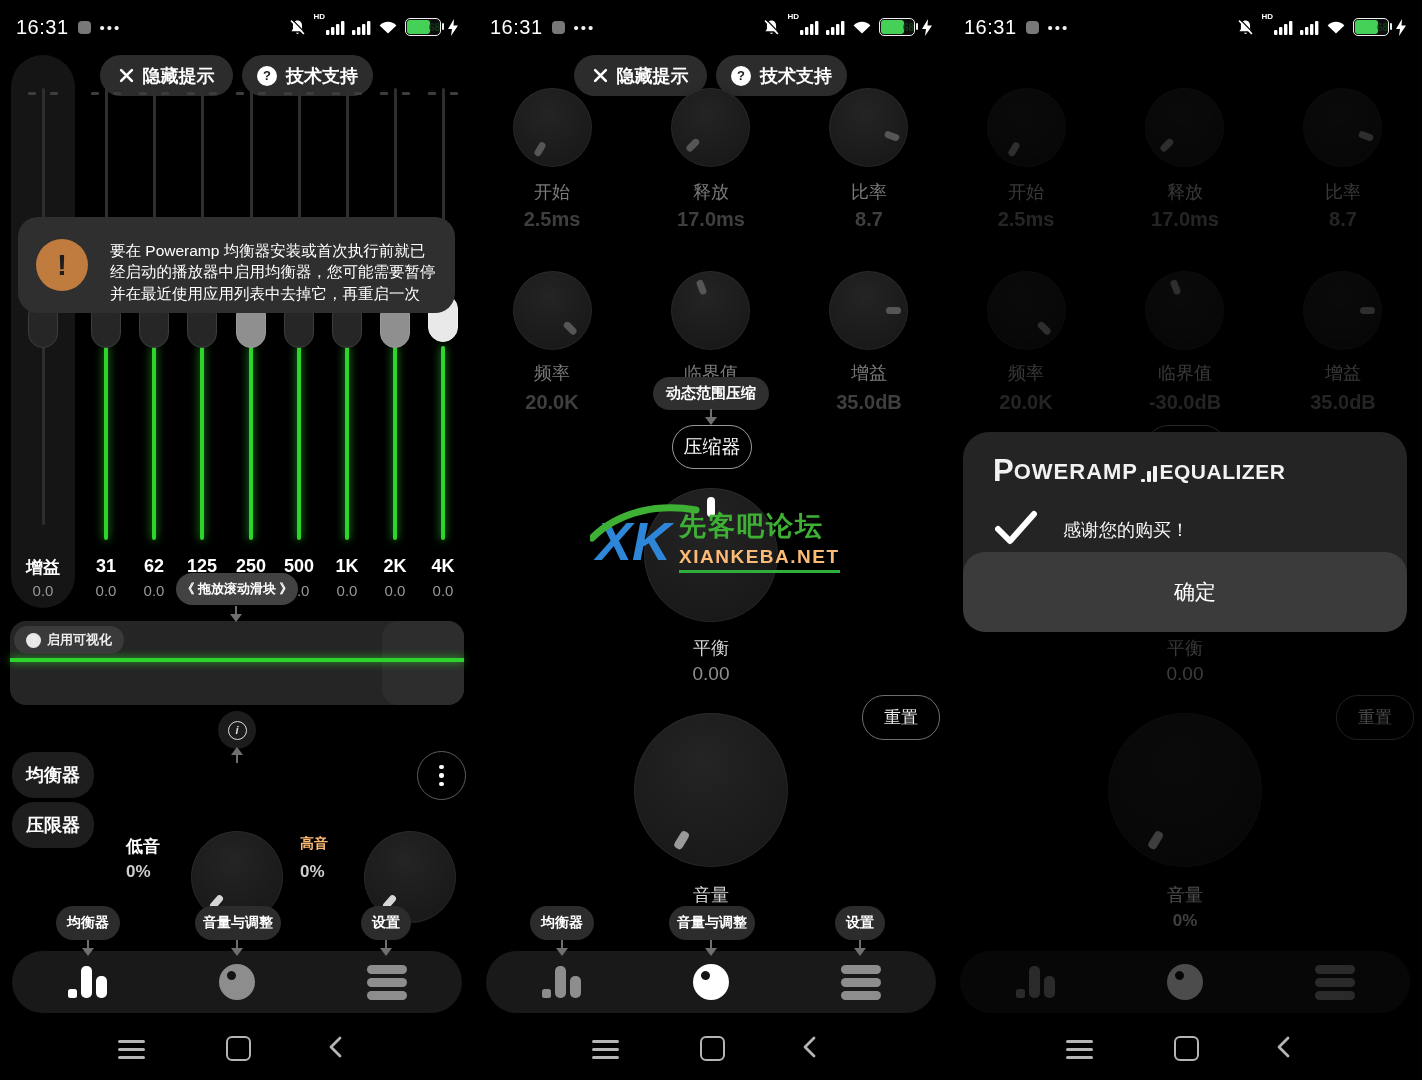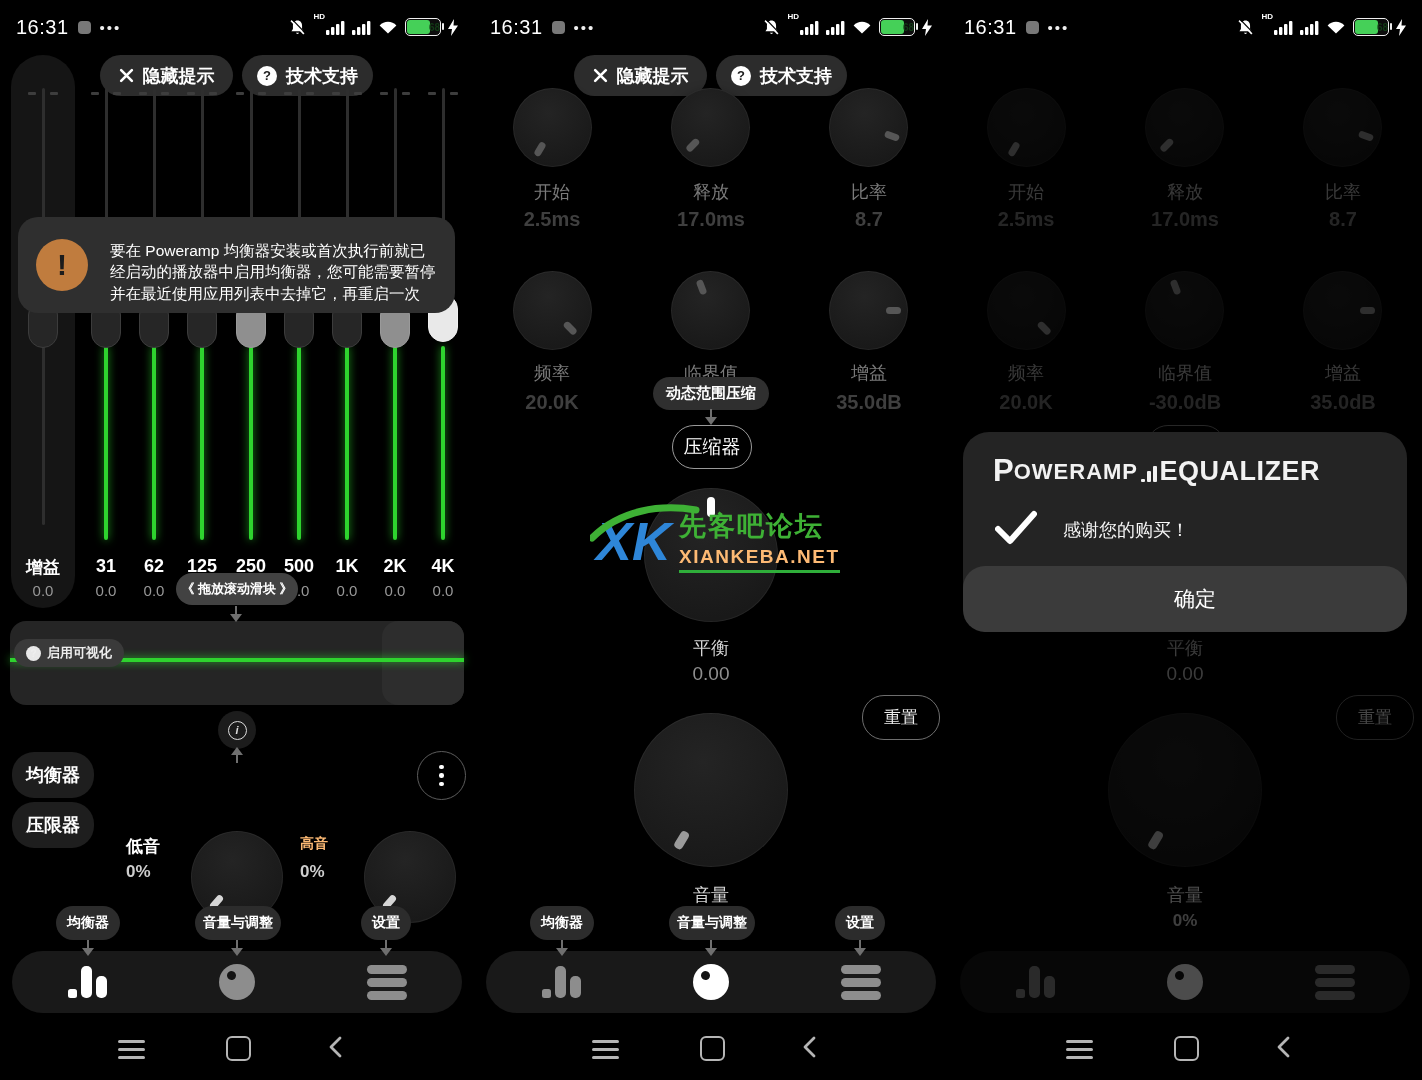--- a/index.html
+++ b/index.html
@@ -67,21 +67,21 @@
         display:flex;align-items:center;z-index:5;}
   .warn-icon{flex:0 0 52px;width:52px;height:52px;margin-left:18px;border-radius:50%;background:#c07c3e;
              color:#1c1c1c;font-size:30px;font-weight:bold;display:flex;align-items:center;justify-content:center;}
   .warn-text{margin:14px 16px 0 22px;color:#fff;font-size:15.5px;line-height:21.5px;font-weight:500;}
 
   
   .viz{position:absolute;left:10px;top:621px;width:454px;height:84px;background:#252525;border-radius:16px;}
   .viz-right{position:absolute;right:0;top:0;width:82px;height:100%;background:#2d2d2d;border-radius:16px;}
   .viz-line{position:absolute;left:0;right:0;top:37px;height:3.5px;background:#2ed32e;
             box-shadow:0 0 8px rgba(46,230,46,.8);z-index:2;}
-  .viz-pill{position:absolute;left:4px;top:18px;height:28px;background:#3a3a3a;border-radius:14px;
+  .viz-pill{position:absolute;left:4px;top:5px;height:28px;background:#3a3a3a;border-radius:14px;
             display:flex;align-items:center;gap:6px;padding:0 12px;z-index:3;}
   .viz-pill .qcirc{width:15px;height:15px;font-size:10px;background:#e8e8e8;}
   .viz-pill span{color:#eee;font-size:13px;font-weight:bold;}
 
   
   .knob{position:absolute;border-radius:50%;background:radial-gradient(circle at 45% 32%,#242424,#191919 75%);
         box-shadow:inset 0 0 0 1px rgba(255,255,255,.055),0 5px 12px rgba(0,0,0,.55);}
   .ind{position:absolute;left:50%;top:50%;width:7px;height:15px;margin:-7.5px 0 0 -3.5px;border-radius:4px;
        background:#565656;transform:rotate(var(--a)) translateY(calc(-1 * var(--r)));}
   .klabel{position:absolute;text-align:center;font-size:18px;color:#7a7a7a;}
@@ -111,23 +111,23 @@
   .nav-back{position:absolute;left:328px;top:5px;}
 
   
   .dialog{position:absolute;left:15px;top:432px;width:444px;height:200px;background:#242424;border-radius:26px;
           z-index:10;box-shadow:0 10px 40px rgba(0,0,0,.7);}
   .brand{position:absolute;left:30px;top:26px;display:flex;align-items:flex-end;color:#f2f2f2;}
   .brand .bp{font-size:31px;font-weight:bold;line-height:26px;}
   .brand .bl{font-size:22px;font-weight:bold;letter-spacing:1px;line-height:24px;}
   .brand-bars{display:flex;align-items:flex-end;gap:2px;margin:0 3px 2px 3px;}
   .brand-bars i{display:block;background:#f2f2f2;border-radius:1px;}
-  .brand .br{font-size:27px;font-weight:800;letter-spacing:.5px;line-height:25px;}
+  .brand .br{font-size:21px;font-weight:800;letter-spacing:.5px;line-height:25px;}
   .dlg-msg{position:absolute;left:100px;top:86px;color:#f5f5f5;font-size:18px;font-weight:500;}
-  .okbar{position:absolute;left:0;right:0;bottom:0;height:66px;background:#3b3b3b;border-radius:22px;
+  .okbar{position:absolute;left:0;right:0;bottom:0;height:80px;background:#3b3b3b;border-radius:22px;
          display:flex;align-items:center;justify-content:center;color:#fff;font-size:21px;font-weight:500;padding-left:20px;}
 
   .dim{opacity:.30;}
 
   
   .wm{position:absolute;left:122px;top:508px;display:flex;align-items:center;gap:8px;z-index:4;}
   .wm-logo{position:relative;font-size:54px;font-weight:bold;font-style:italic;color:#2e86d8;line-height:54px;}
   .wm-swoosh{position:absolute;left:-6px;top:-12px;}
   .wm-col{display:flex;flex-direction:column;gap:2px;}
   .wm-title{font-size:27px;font-weight:bold;color:#3eb135;letter-spacing:2px;}

